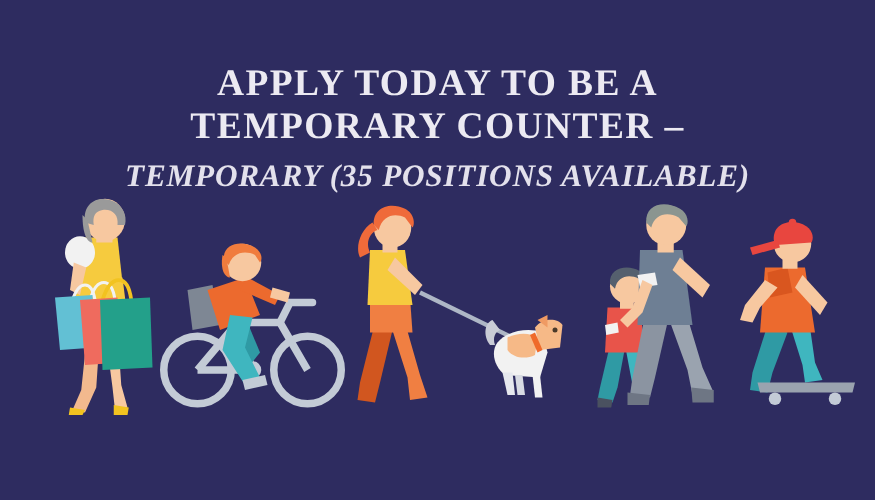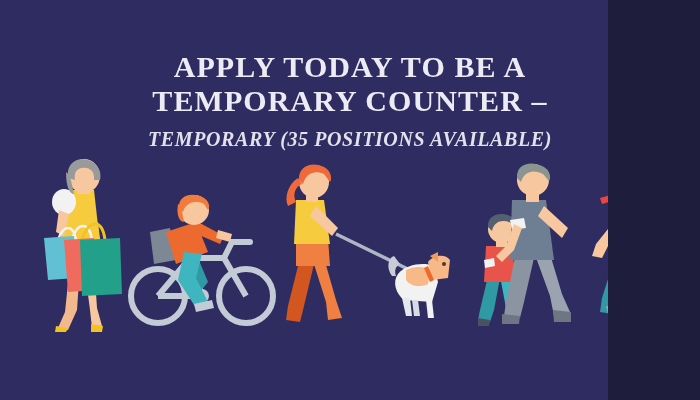--- a/index.html
+++ b/index.html
@@ -2,21 +2,21 @@
 <html><head>
 <meta charset="utf-8">
 <style>
   html, body {
     margin: 0;
     padding: 0;
     background: #1e1d3c;
   }
   #banner {
     position: relative;
-    width: 608px;
+    width: 700px;
     height: 400px;
     overflow: hidden;
     font-family: "Liberation Sans", sans-serif;
   }
   #bg {
     position: absolute;
     inset: 0;
     background: #2e2c60;
   }
   #headline-block {
@@ -37,21 +37,21 @@
     margin: 0;
     padding: 0;
     white-space: nowrap;
   }
   .headline-line + .headline-line { margin-top: 4px; }
   #subheadline {
     display: block;
     font-family: "Liberation Serif", "DejaVu Serif", serif;
     font-style: italic;
     font-weight: bold;
-    font-size: 20px;
+    font-size: 25px;
     letter-spacing: 0.6px;
     color: #e3e1ec;
     margin-top: 13px;
     white-space: nowrap;
   }
   .figure {
     position: absolute;
     bottom: 0;
   }
   svg { display: block; overflow: visible; }

